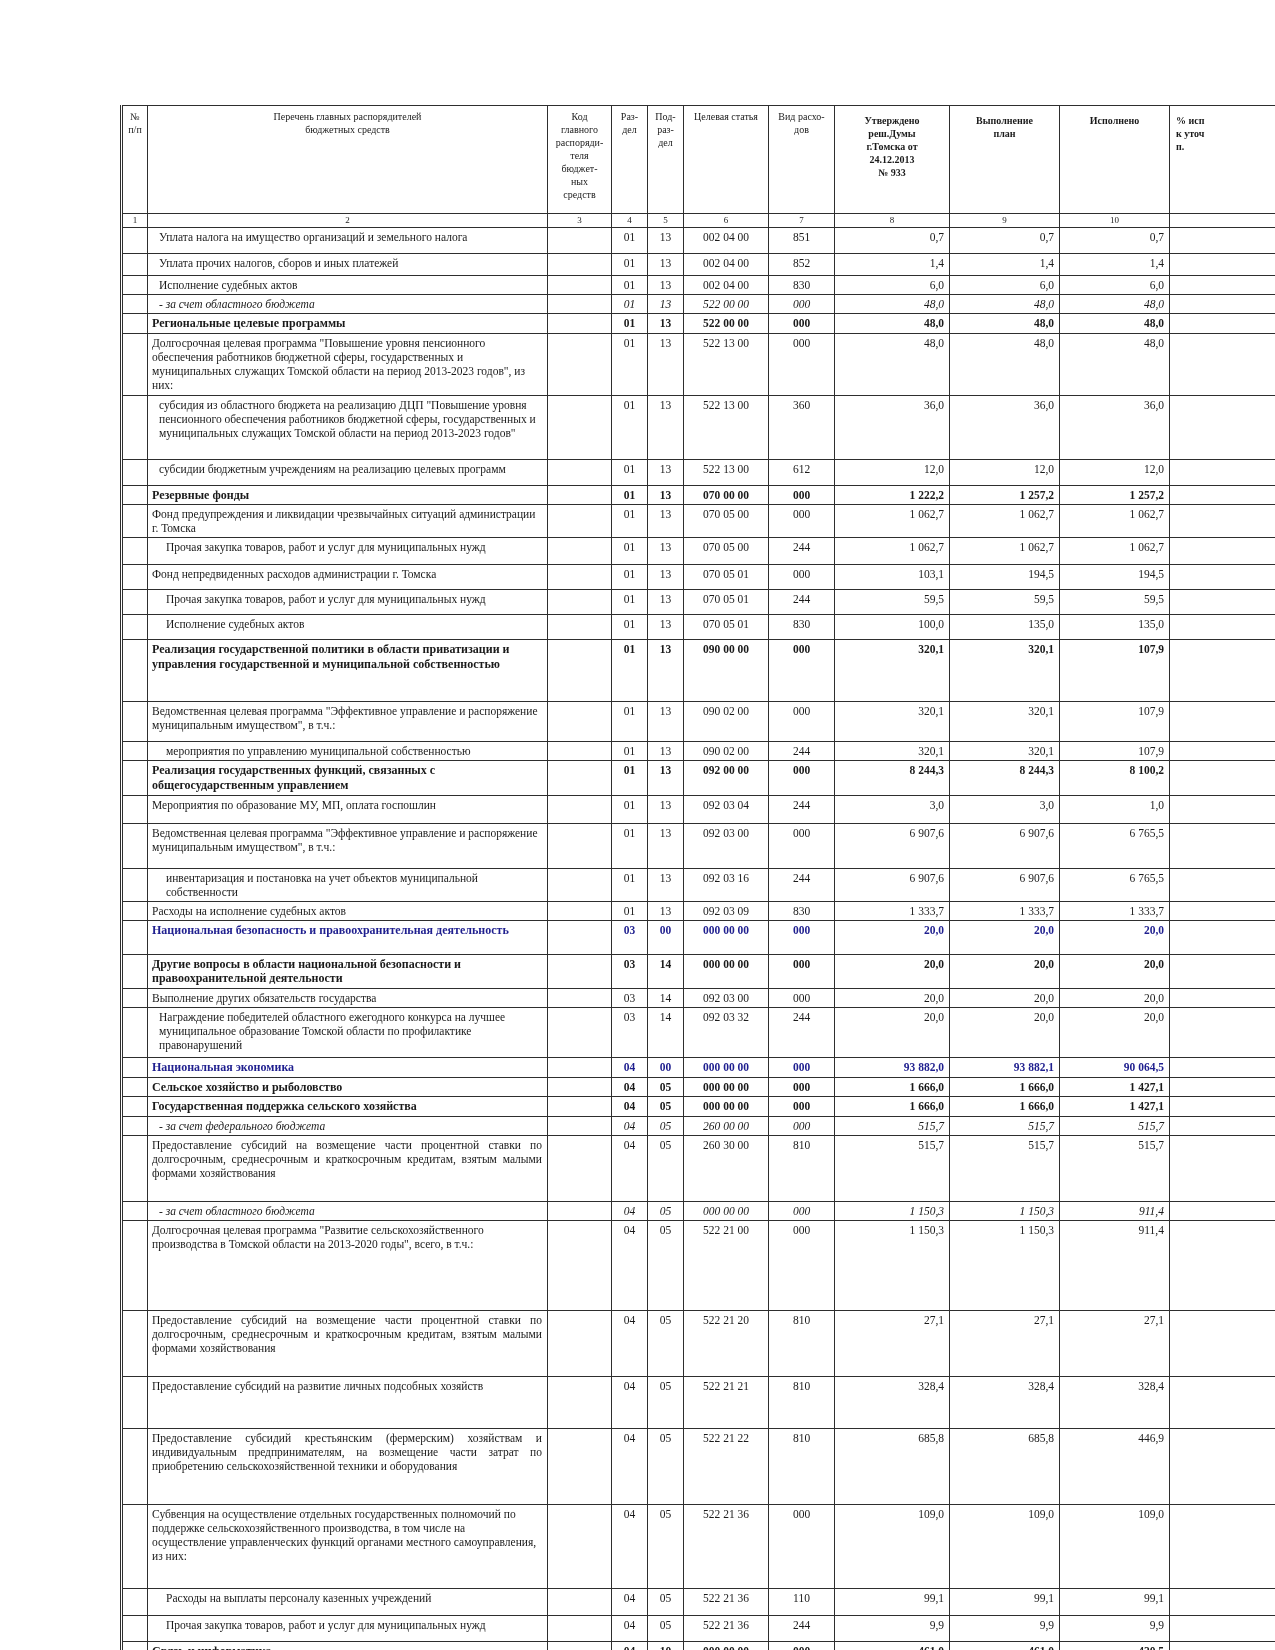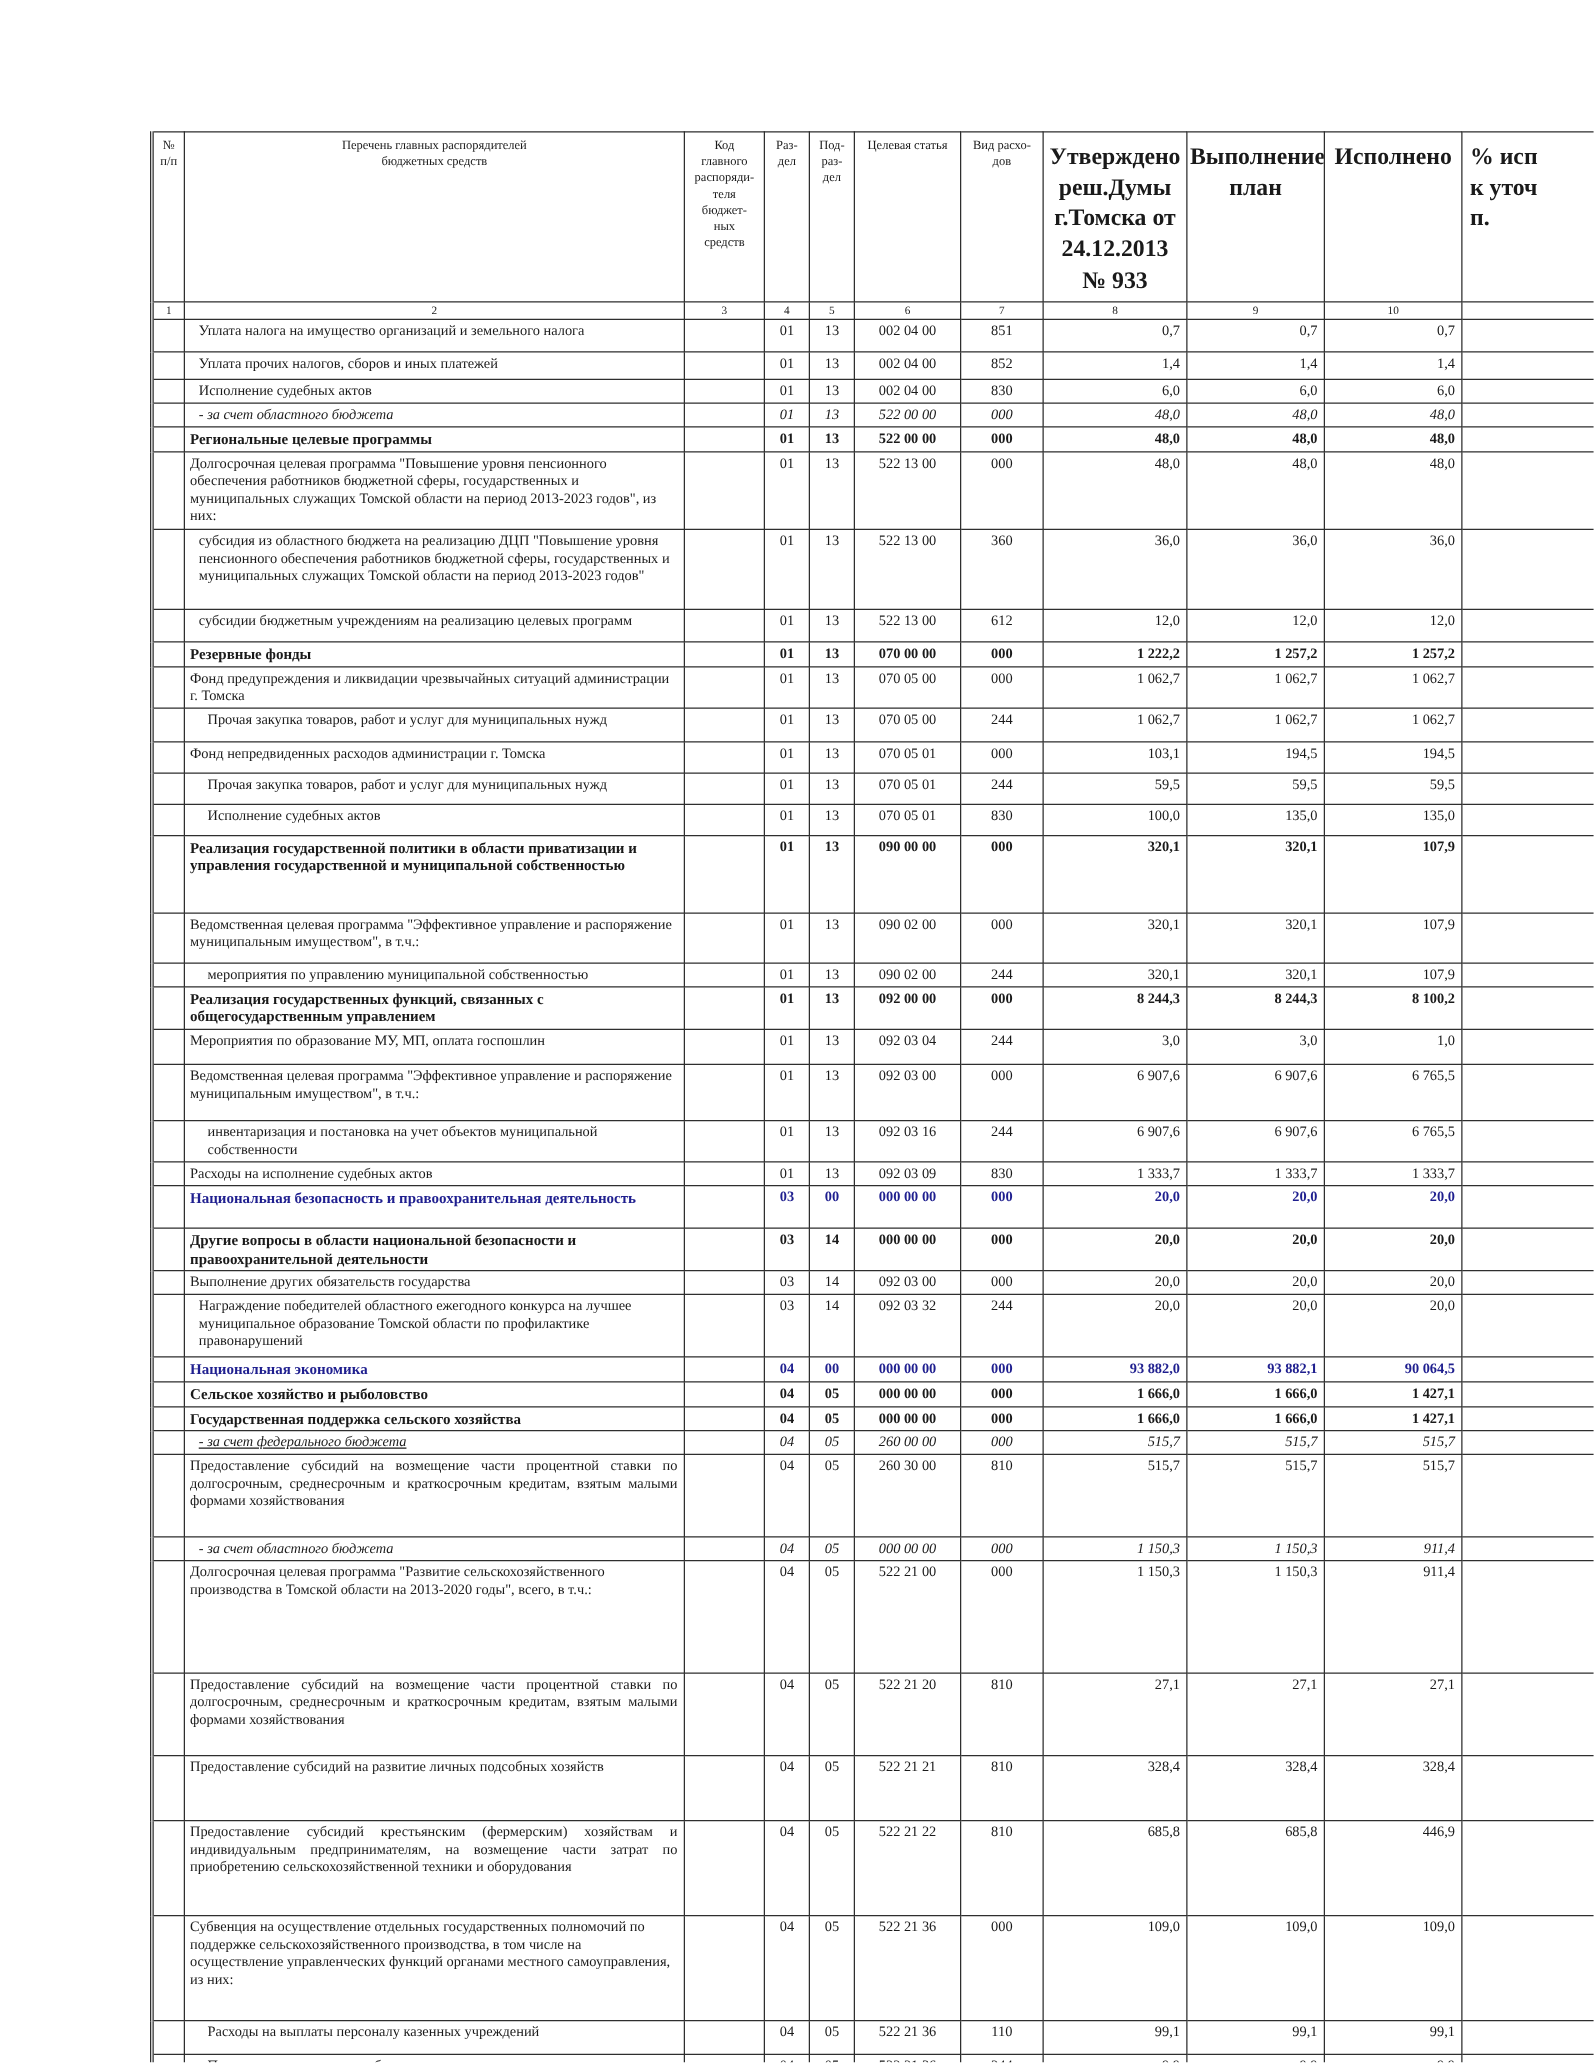--- a/index.html
+++ b/index.html
@@ -7,21 +7,21 @@
   body { font-family: "Liberation Serif", "DejaVu Serif", serif; color:#1a1a1a; }
   .page { position:relative; width:1275px; height:1650px; background:#ffffff; overflow:hidden; }
 
   table.budget { position:absolute; left:120px; top:105px; width:1156px;
                  border-collapse:collapse; table-layout:fixed; }
   .budget th, .budget td { border:1px solid #2e2e2e; vertical-align:top; overflow:hidden; }
   .budget th:first-child, .budget td:first-child { border-left:3px double #2e2e2e; }
 
   .budget thead tr.head th { font-weight:normal; font-size:10px; text-align:center;
        white-space:pre-line; padding:4px 2px; line-height:1.3; height:108px; }
-  .budget thead tr.head th.big { font-weight:bold; font-size:19px; padding-top:8px; }
+  .budget thead tr.head th.big { font-weight:bold; font-size:10px; padding-top:8px; }
   .budget thead tr.head th.pct { text-align:left; padding-left:6px; }
 
   .budget tr.nums td { font-size:9px; text-align:center; height:14px; padding:0 2px; line-height:13px; }
 
   .budget tbody td { font-size:11.5px; line-height:1.22; padding:2px 3px; }
   .budget tbody td:nth-child(2) { text-align:left; padding:2px 5px 2px 4px; }
   .budget tbody td:nth-child(n+3):nth-child(-n+7) { text-align:center; }
   .budget tbody td:nth-child(n+8) { text-align:right; padding-right:5px; }
 
   tr.bold { font-weight:bold; }
@@ -468,21 +468,21 @@
           <td>05</td>
           <td>000 00 00</td>
           <td>000</td>
           <td>1 666,0</td>
           <td>1 666,0</td>
           <td>1 427,1</td>
           <td></td>
         </tr>
         <tr class="italic" style="height: 17px;">
           <td></td>
-          <td style="padding-left: 11px; text-decoration: underline;">- за счет федерального бюджета</td>
+          <td style="padding-left: 11px;">- за счет федерального бюджета</td>
           <td></td>
           <td>04</td>
           <td>05</td>
           <td>260 00 00</td>
           <td>000</td>
           <td>515,7</td>
           <td>515,7</td>
           <td>515,7</td>
           <td></td>
         </tr>

